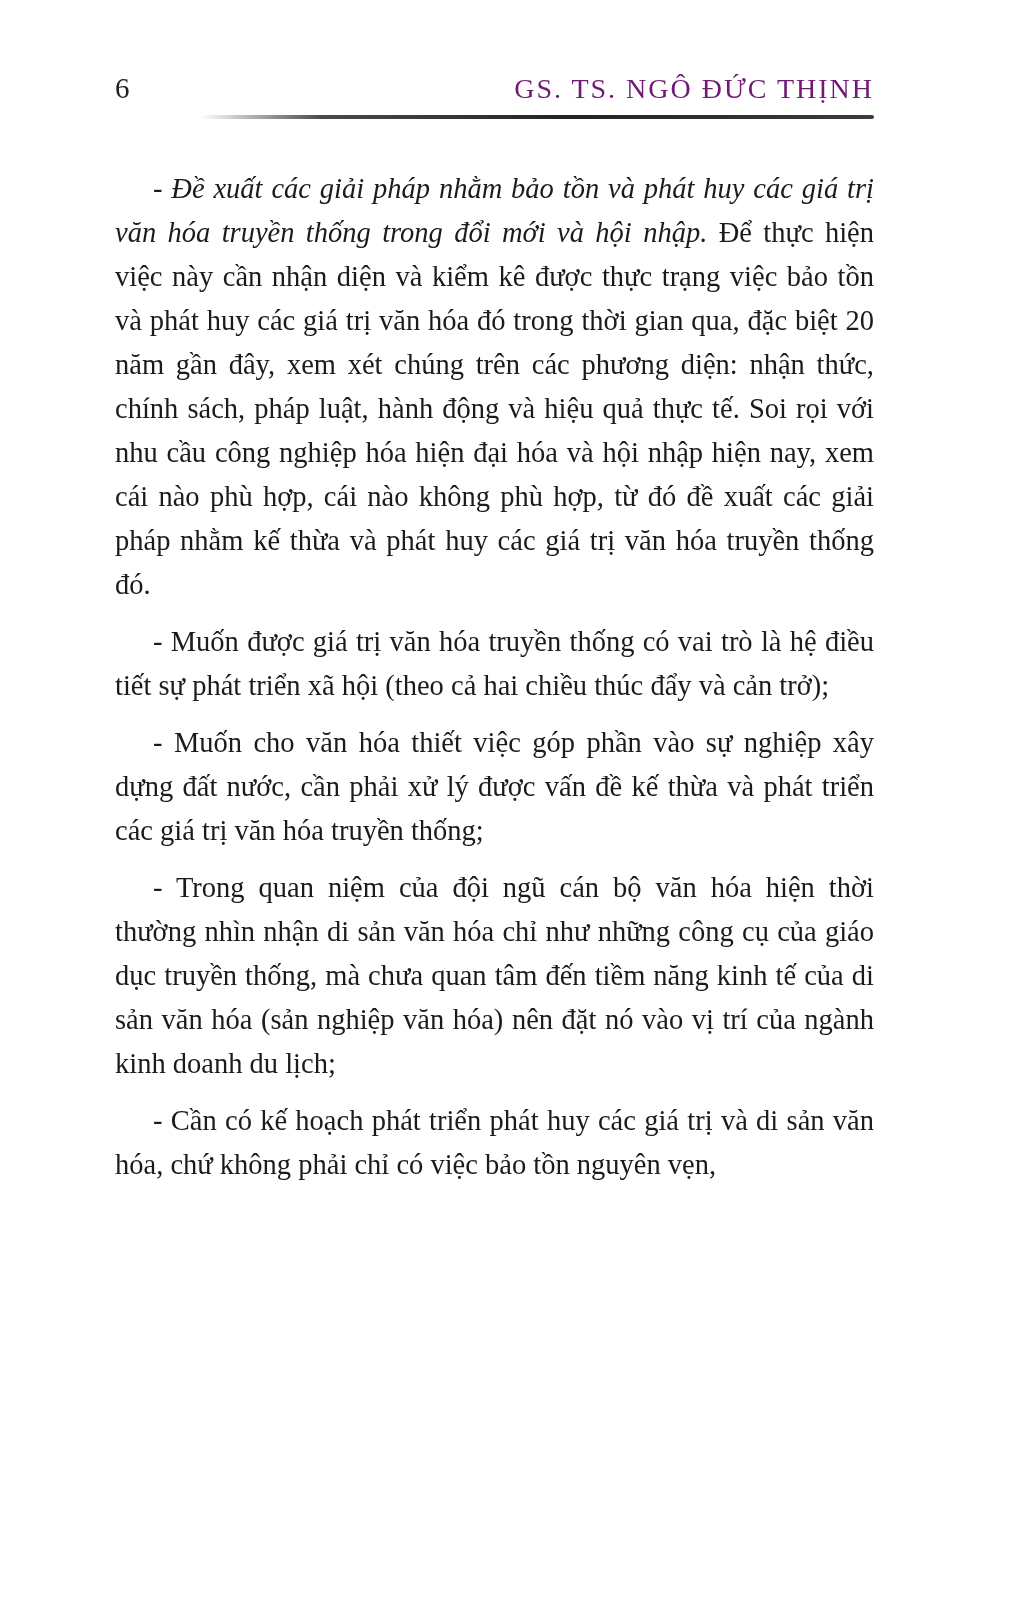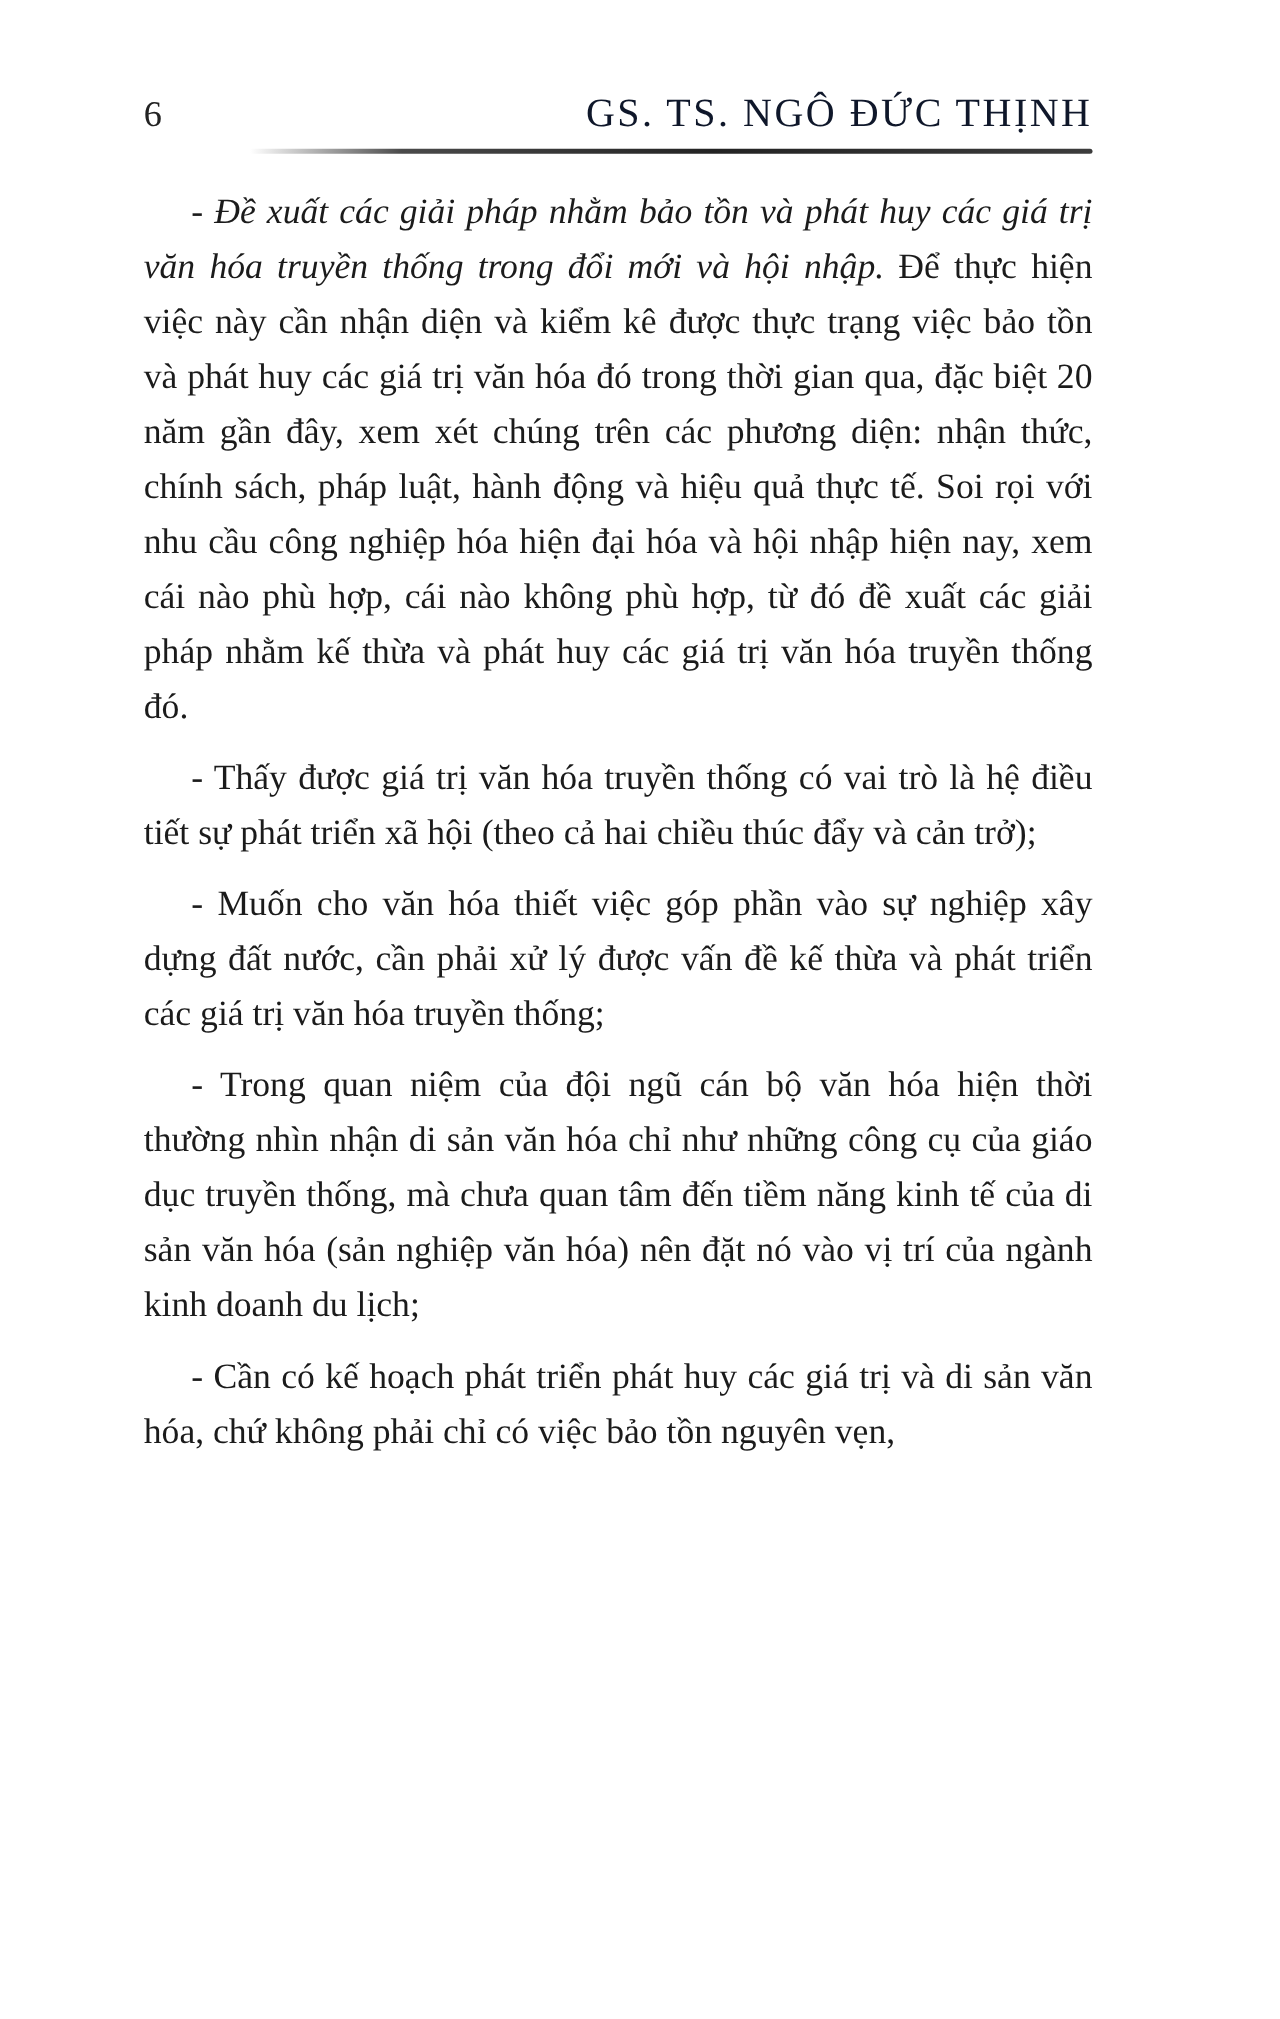--- a/index.html
+++ b/index.html
@@ -21,33 +21,33 @@
   .header-row {
     display: flex;
     justify-content: space-between;
     align-items: baseline;
   }
   .page-number {
     font-size: 29px;
     color: #222222;
   }
   .running-head {
-    font-size: 32px;
+    font-size: 28px;
     letter-spacing: 2px;
-    color: #0f172a;
+    color: #701a75;
   }
   .header-rule {
     height: 4px;
     margin-top: 10px;
     margin-left: 85px;
     background: linear-gradient(to right, rgba(60,60,60,0) 0%, #4a4a4a 18%, #232323 55%, #3c3c3c 100%);
     border-radius: 2px;
   }
   .content {
-    margin-top: 25px;
+    margin-top: 48px;
   }
   .content p {
     font-size: 28.5px;
     line-height: 44px;
     text-align: justify;
     text-indent: 38px;
     margin: 0 0 13px 0;
   }
   .content h2 {
     font-size: 28.5px;
@@ -70,21 +70,21 @@
     <span class="page-number">6</span>
     <span class="running-head">GS. TS. NGÔ ĐỨC THỊNH</span>
   </div>
   <div class="header-rule"></div>
 
   <div class="content">
 
     <p><em class="lead-italic">- Đề xuất các giải pháp nhằm bảo tồn và phát huy các giá trị văn hóa truyền thống trong đổi mới và hội nhập.</em><span> Để thực hiện việc này cần nhận diện và kiểm kê được thực trạng việc bảo tồn và phát huy các giá trị văn hóa đó trong thời gian qua, đặc biệt 20 năm gần đây, xem xét chúng trên các phương diện: nhận thức, chính sách, pháp luật, hành động và hiệu quả thực tế. Soi rọi với nhu cầu công nghiệp hóa hiện đại hóa và hội nhập hiện nay, xem cái nào phù hợp, cái nào không phù hợp, từ đó đề xuất các giải pháp nhằm kế thừa và phát huy các giá trị văn hóa truyền thống đó.</span></p>
 
 
-    <p>- Thấy được giá trị văn hóa truyền thống có vai trò là hệ điều tiết sự phát triển xã hội (theo cả hai chiều thúc đẩy và cản trở);</p>
+    <p>- Muốn được giá trị văn hóa truyền thống có vai trò là hệ điều tiết sự phát triển xã hội (theo cả hai chiều thúc đẩy và cản trở);</p>
 
 
     <p>- Muốn cho văn hóa thiết việc góp phần vào sự nghiệp xây dựng đất nước, cần phải xử lý được vấn đề kế thừa và phát triển các giá trị văn hóa truyền thống;</p>
 
     <p>- Trong quan niệm của đội ngũ cán bộ văn hóa hiện thời thường nhìn nhận di sản văn hóa chỉ như những công cụ của giáo dục truyền thống, mà chưa quan tâm đến tiềm năng kinh tế của di sản văn hóa (sản nghiệp văn hóa) nên đặt nó vào vị trí của ngành kinh doanh du lịch;</p>
 
     <p>- Cần có kế hoạch phát triển phát huy các giá trị và di sản văn hóa, chứ không phải chỉ có việc bảo tồn nguyên vẹn,</p>
 
   </div>
 

